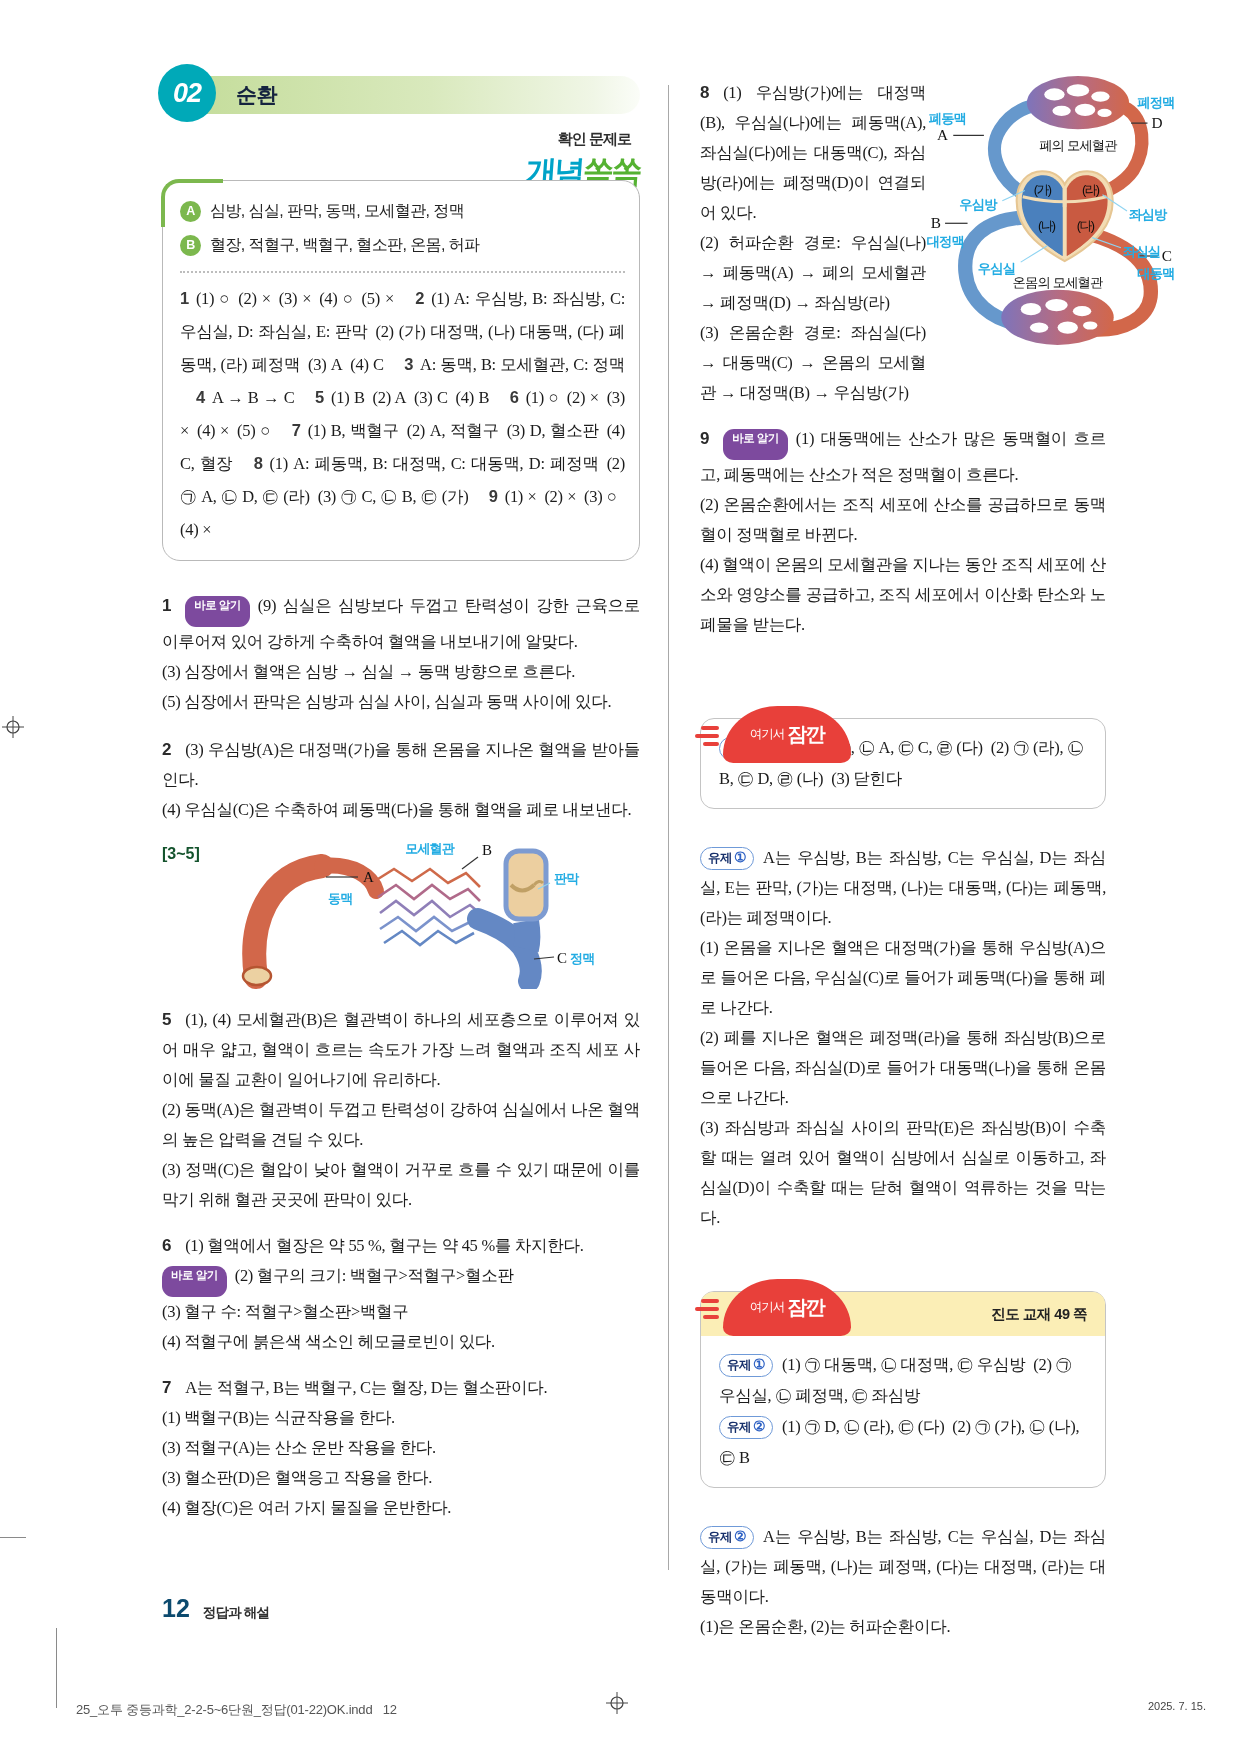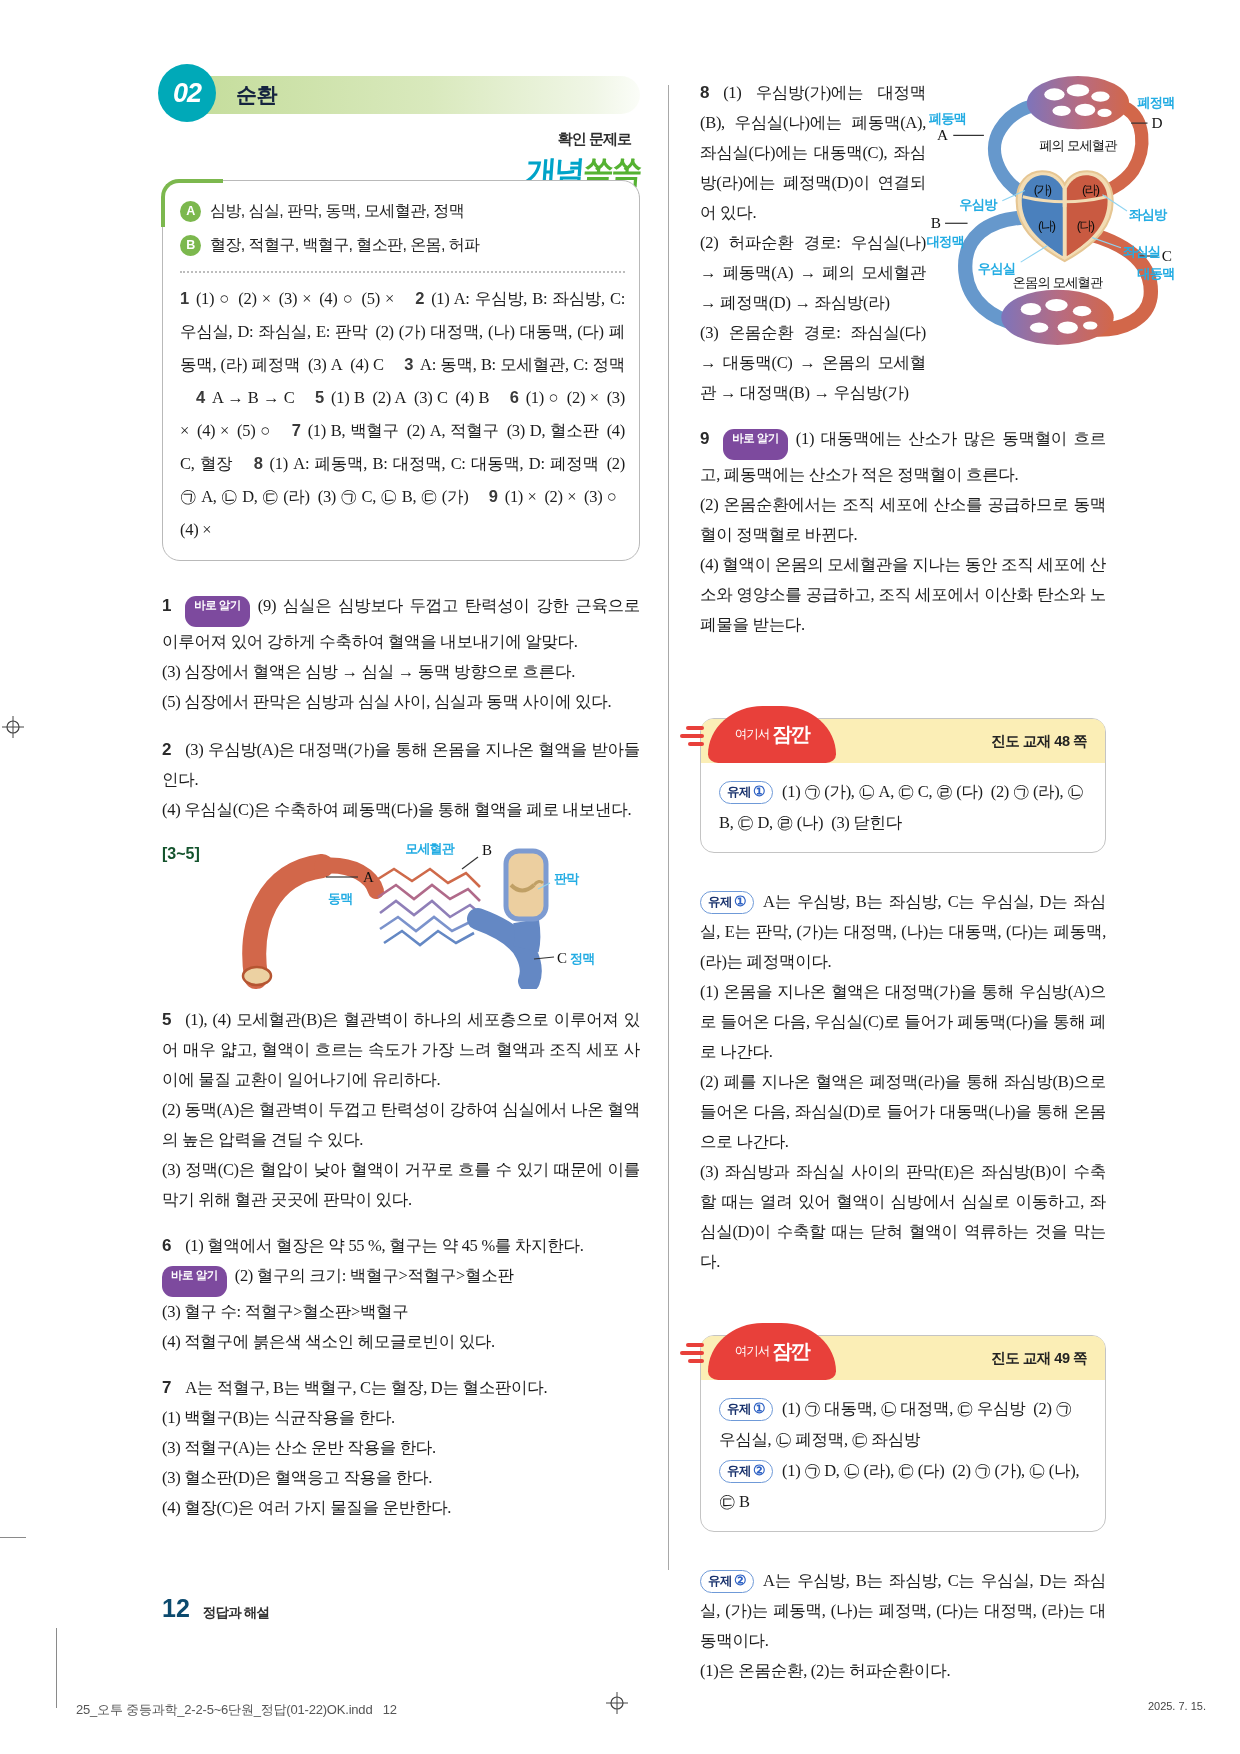--- a/index.html
+++ b/index.html
@@ -69,21 +69,21 @@
   .sec8-text { width:226px; flex:none; }
   .heart-fig { width:262px; flex:none; margin-left:auto; margin-right:-74px; margin-top:-6px; }
 
   
   .sidebox { position:relative; border:1.5px solid #c4c4c4; border-radius:14px; background:#fff; }
   .sb-bar { background:#fbeeb6; border-radius:12px 12px 0 0; height:44px;
     display:flex; justify-content:flex-end; align-items:center; padding-right:18px; }
   .sb-ref { font-family:"Liberation Sans",sans-serif; font-weight:bold; font-size:14.5px; color:#222; letter-spacing:-0.5px; }
   .sb-body { padding:13px 16px 14px 18px; }
   .sb-row { margin:0; font-size:16.5px; line-height:31px; letter-spacing:-0.3px; }
-  .sb-badge { position:absolute; top:-13px; left:7px; width:128px; height:57px; background:#e8403a;
+  .sb-badge { position:absolute; top:-13px; left:22px; width:128px; height:57px; background:#e8403a;
     border-radius:64px 64px 12px 12px / 57px 57px 10px 10px; color:#fff;
     display:flex; align-items:center; justify-content:center; gap:3px; }
   .sb-s1 { font-family:"Liberation Sans",sans-serif; font-size:12.5px; letter-spacing:-1px; }
   .sb-s2 { font-family:"Liberation Sans",sans-serif; font-size:20px; font-weight:bold; letter-spacing:-1.5px; }
   .sb-badge i { position:absolute; background:#e8403a; height:3.5px; border-radius:2px; }
   .sp1 { left:-22px; top:20px; width:18px; } .sp2 { left:-28px; top:28px; width:24px; } .sp3 { left:-20px; top:36px; width:16px; }
 
   
   .lab-cyan { fill:#23ace3; font-family:"Liberation Sans",sans-serif; font-weight:bold; font-size:13px; letter-spacing:-0.8px; }
   .lab-blk  { fill:#111; font-family:"Liberation Serif",serif; font-size:15px; }
@@ -315,23 +315,20 @@
     </div>
 
     <div class="sidebox" style="margin-top:78px;">
       <div class="sb-badge">
         <i class="sp1"></i>
           <i class="sp2"></i>
           <i class="sp3"></i>
         <span class="sb-s1">여기서</span>
         <span class="sb-s2">잠깐</span>
       </div>
-      <div class="sb-bar">
-        <span class="sb-ref">진도 교재 48 쪽</span>
-      </div>
       <div class="sb-body">
         <p class="sb-row"><span class="yuje-badge"><span>유제</span><span class="yuje-num">①</span></span><span>(1) ㉠ (가), ㉡ A, ㉢ C, ㉣ (다) (2) ㉠ (라), ㉡ B, ㉢ D, ㉣ (나) (3) 닫힌다</span></p>
       </div>
     </div>
 
     <div class="sec mt34">
       <p><span class="yuje-badge"><span>유제</span><span class="yuje-num">①</span></span><span>A는 우심방, B는 좌심방, C는 우심실, D는 좌심실, E는 판막, (가)는 대정맥, (나)는 대동맥, (다)는 폐동맥, (라)는 폐정맥이다.</span></p>
       <p>(1) 온몸을 지나온 혈액은 대정맥(가)을 통해 우심방(A)으로 들어온 다음, 우심실(C)로 들어가 폐동맥(다)을 통해 폐로 나간다.</p>
       <p>(2) 폐를 지나온 혈액은 폐정맥(라)을 통해 좌심방(B)으로 들어온 다음, 좌심실(D)로 들어가 대동맥(나)을 통해 온몸으로 나간다.</p>
       <p>(3) 좌심방과 좌심실 사이의 판막(E)은 좌심방(B)이 수축할 때는 열려 있어 혈액이 심방에서 심실로 이동하고, 좌심실(D)이 수축할 때는 닫혀 혈액이 역류하는 것을 막는다.</p>

